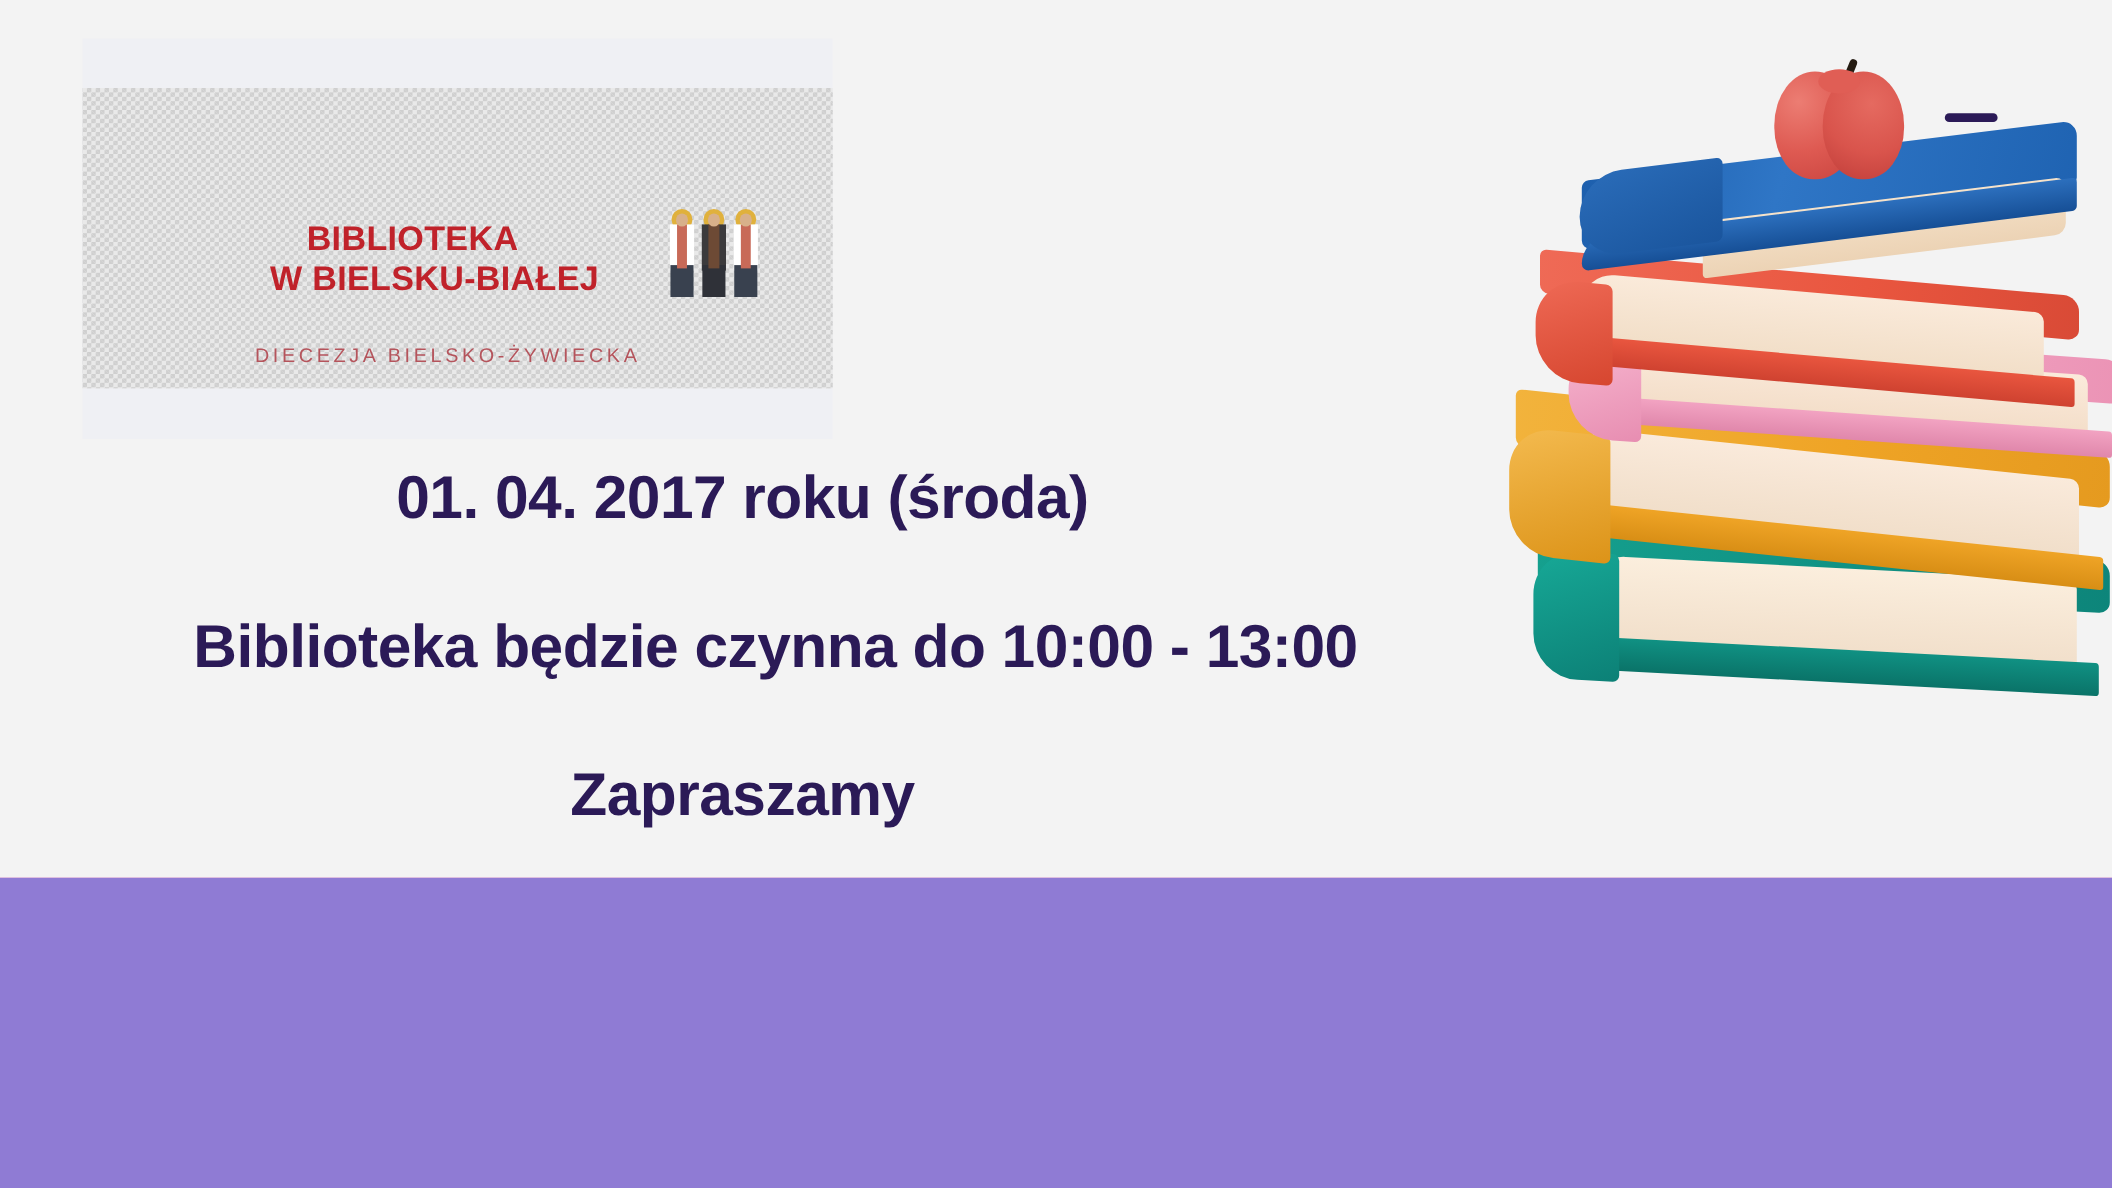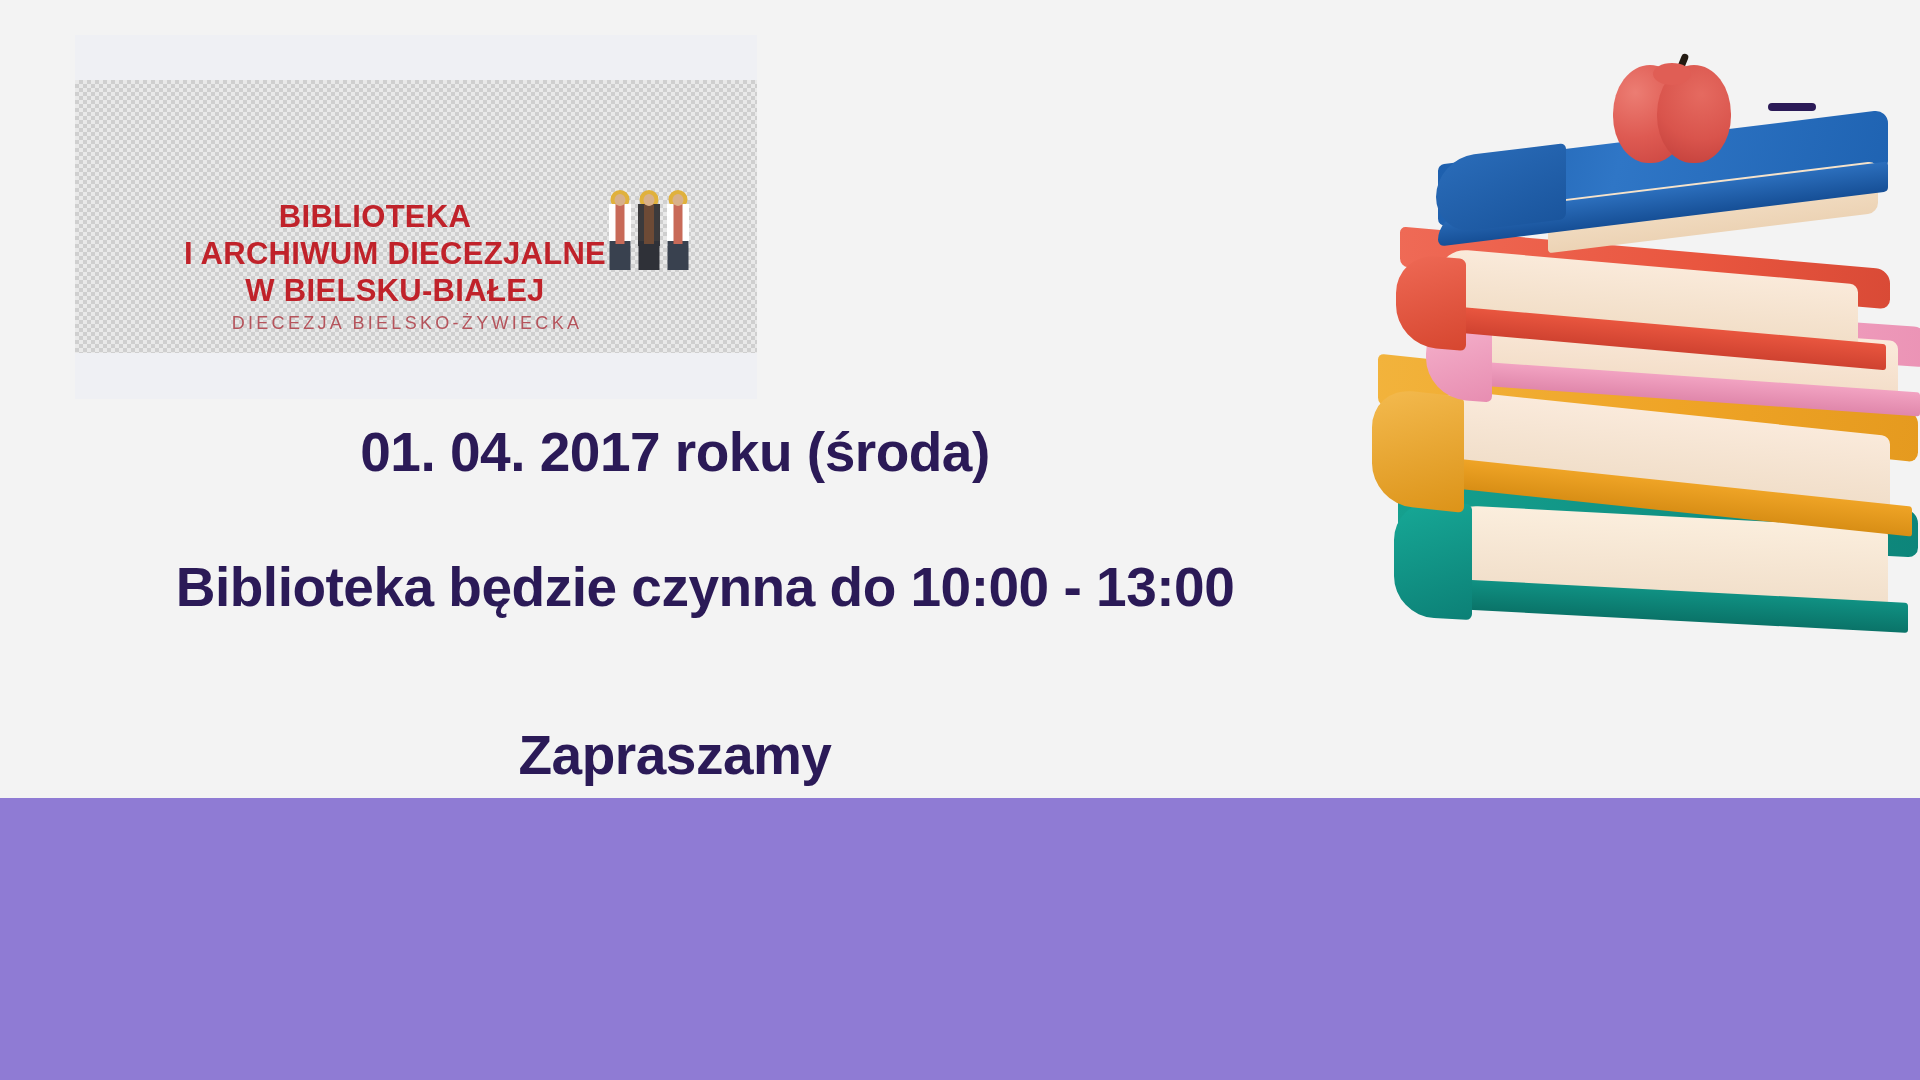--- a/index.html
+++ b/index.html
@@ -200,21 +200,20 @@
     text-align: center;
     font-size: 55px;
     padding-left: 30px;
   }
   .headline-3 {
     left: 0;
     top: 690px;
     width: 1350px;
     text-align: center;
     font-size: 55px;
-    margin-top: 33px;
   }
 
   
   .books-art {
     position: absolute;
     left: 1370px;
     top: 20px;
     width: 550px;
     height: 690px;
   }
@@ -449,21 +448,20 @@
             <div class="halo"></div>
             <div class="body"></div>
             <div class="stole"></div>
             <div class="head"></div>
             <div class="robe"></div>
           </div>
         </div>
 
         <div class="logo-title">
           <div class="logo-line1">BIBLIOTEKA</div>
-          <div class="logo-line2">I ARCHIWUM DIECEZJALNE</div>
           <div class="logo-line3">W BIELSKU-BIAŁEJ</div>
         </div>
 
         <div class="logo-sub">DIECEZJA BIELSKO-ŻYWIECKA</div>
       </div>
     </div>
   </div>
 
   <div class="headline headline-1">01. 04.  2017 roku (środa)</div>
   <div class="headline headline-2">Biblioteka będzie czynna do 10:00 - 13:00</div>

